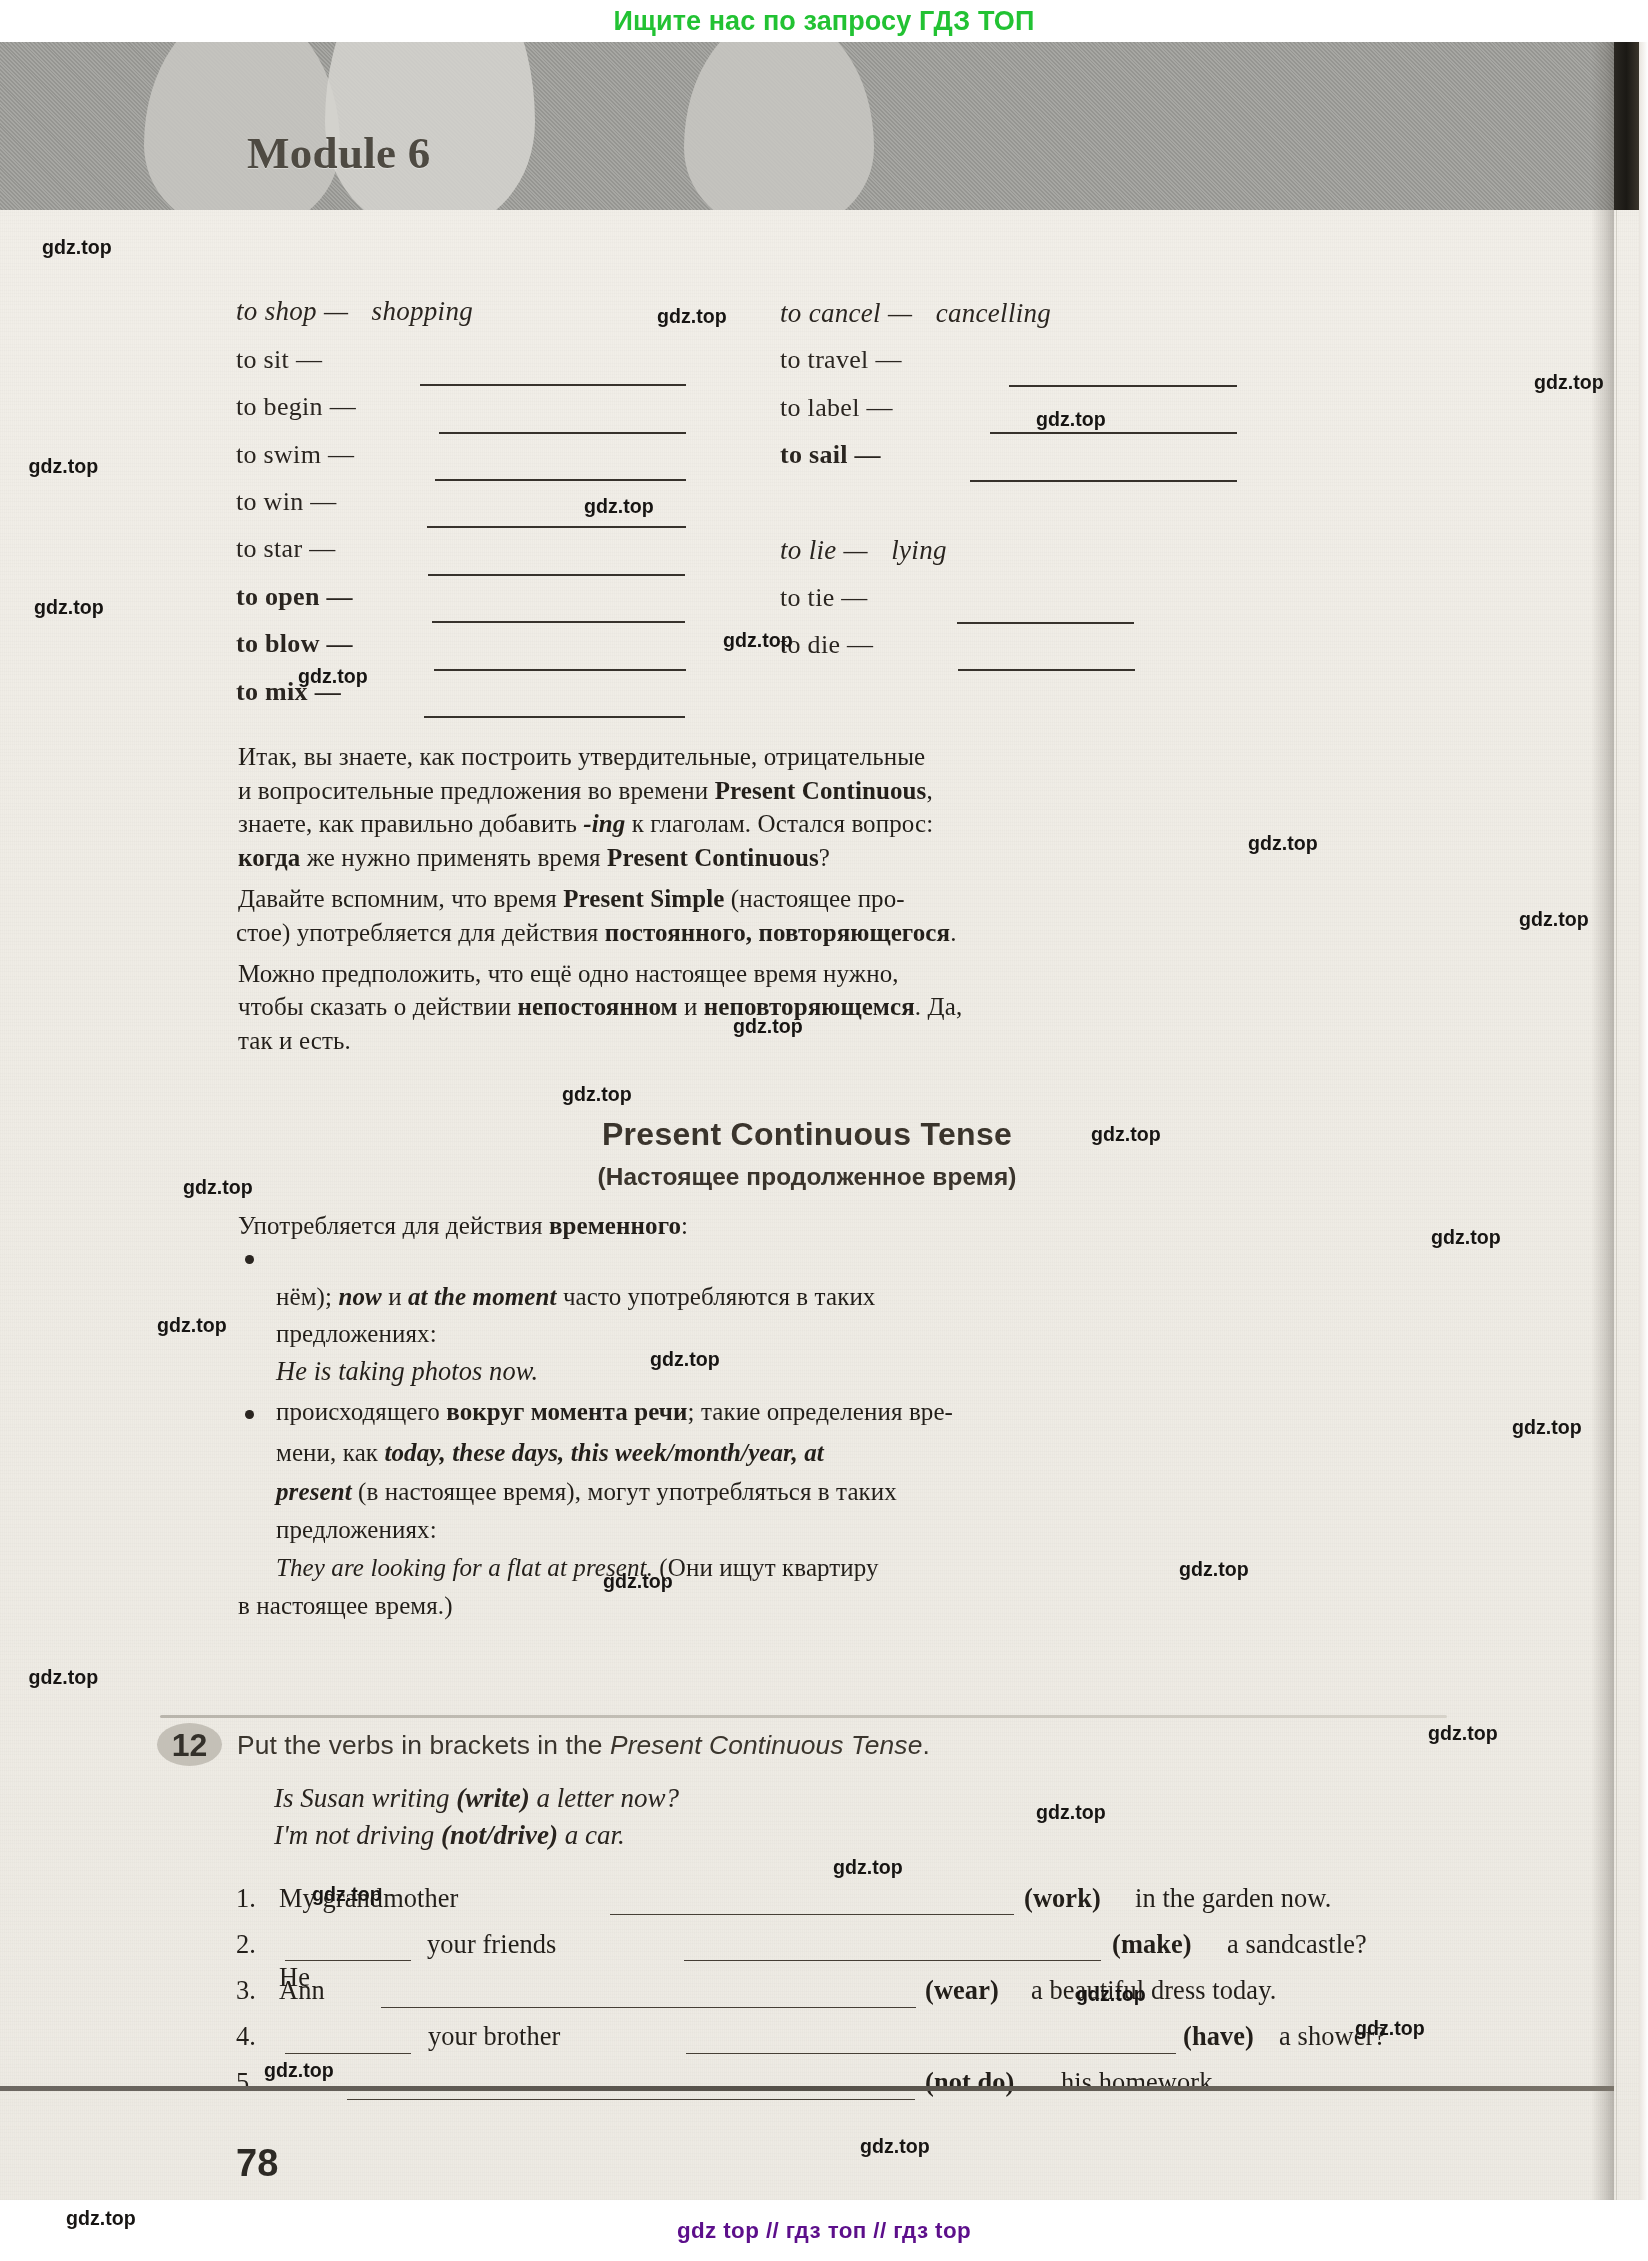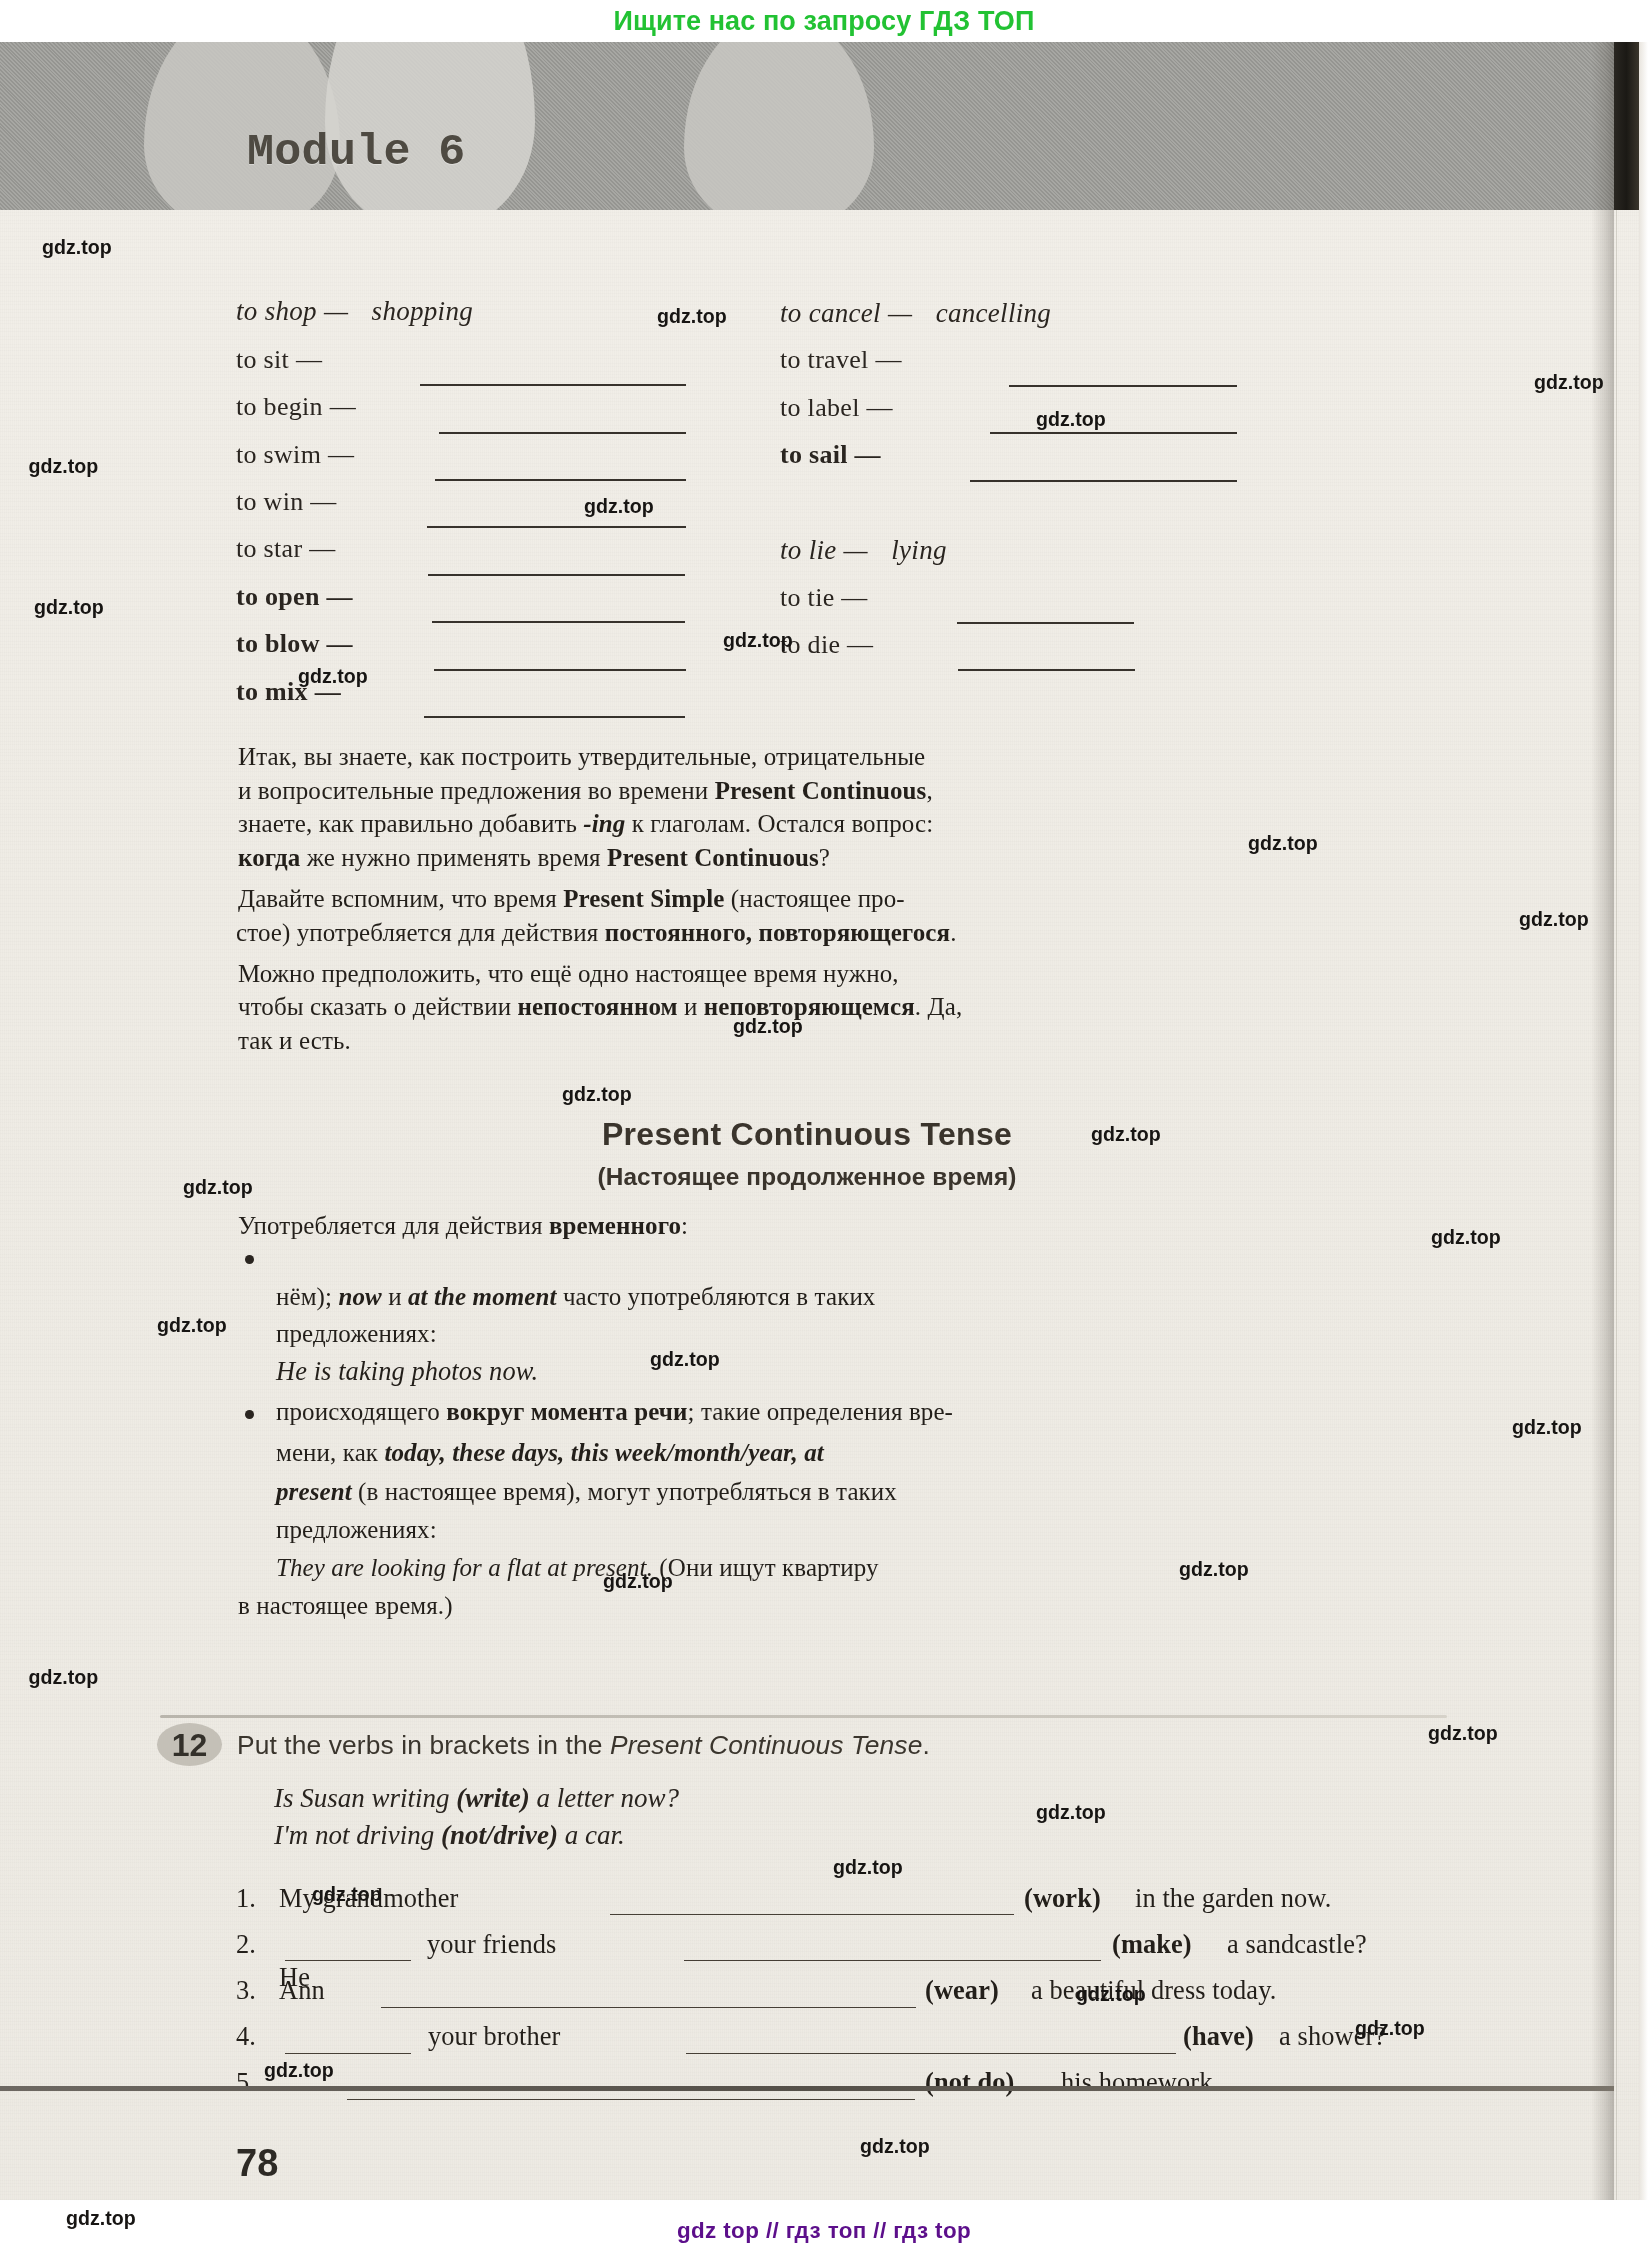--- a/index.html
+++ b/index.html
@@ -50,21 +50,21 @@
     position:absolute;bottom:-20.3px;
     background:#c9c8c3;
     border-radius:50% 50% 44% 44% / 62% 62% 38% 38%;
     opacity:.85;
   }
   #petal-left{left:144px;width:196px;height:224px;}
   #petal-mid{left:325px;width:210px;height:285px;background:#d6d5d0;}
   #petal-right{left:684px;width:190px;height:217px;}
   #module-title{
     position:absolute;left:247px;top:85px;
-    font-family:Liberation Mono, monospace;
+    font-family:Liberation Serif, serif;
     font-size:45px;font-weight:700;color:#4e4a42;
     letter-spacing:0.3px;
     text-shadow:0 0.7px 0 rgba(255,255,255,.35);
   }
   
   #gutter-shadow{
     position:absolute;right:34px;top:0;width:23px;height:2158px;
     background:linear-gradient(90deg, rgba(0,0,0,0) 0%, rgba(80,74,66,.18) 60%, rgba(60,55,48,.30) 100%);
   }
   #gutter-dark{

